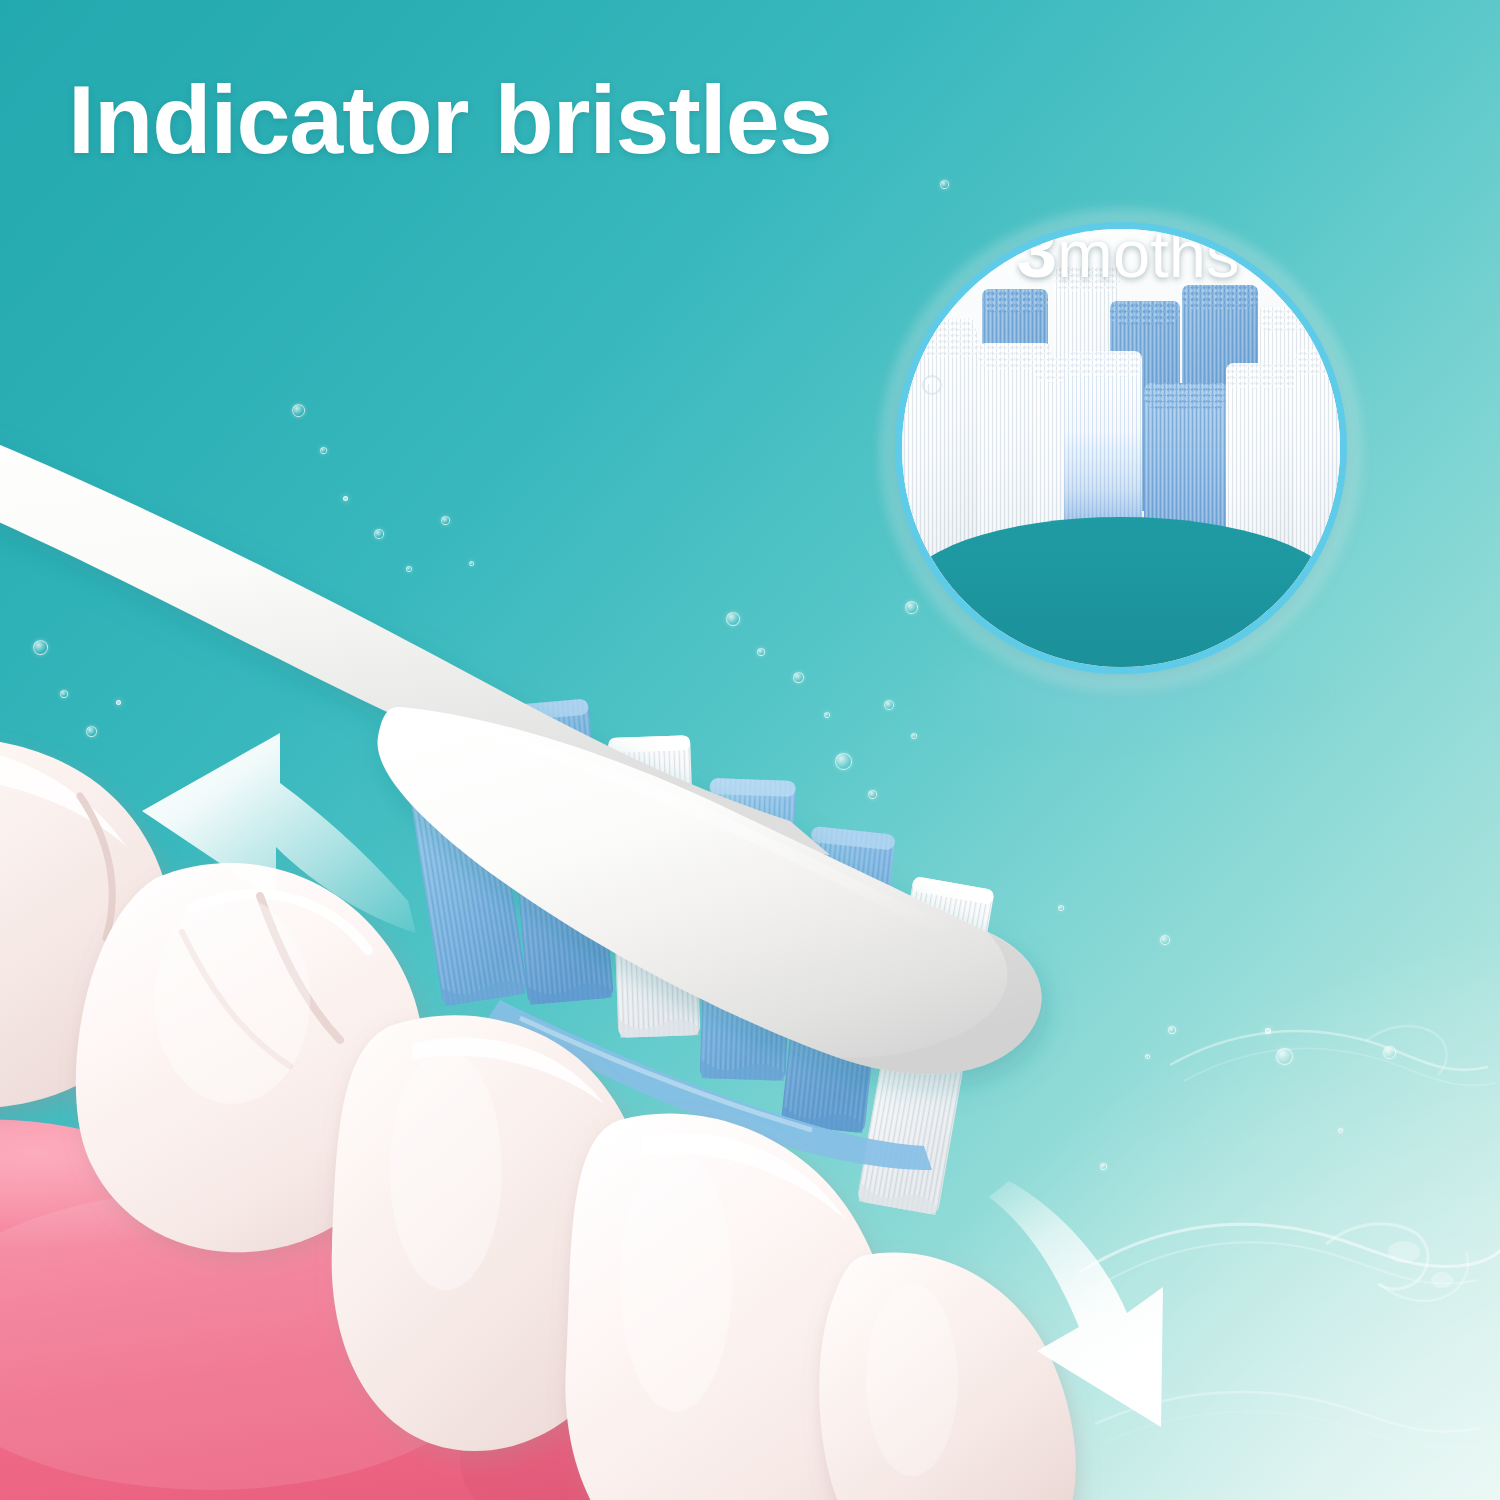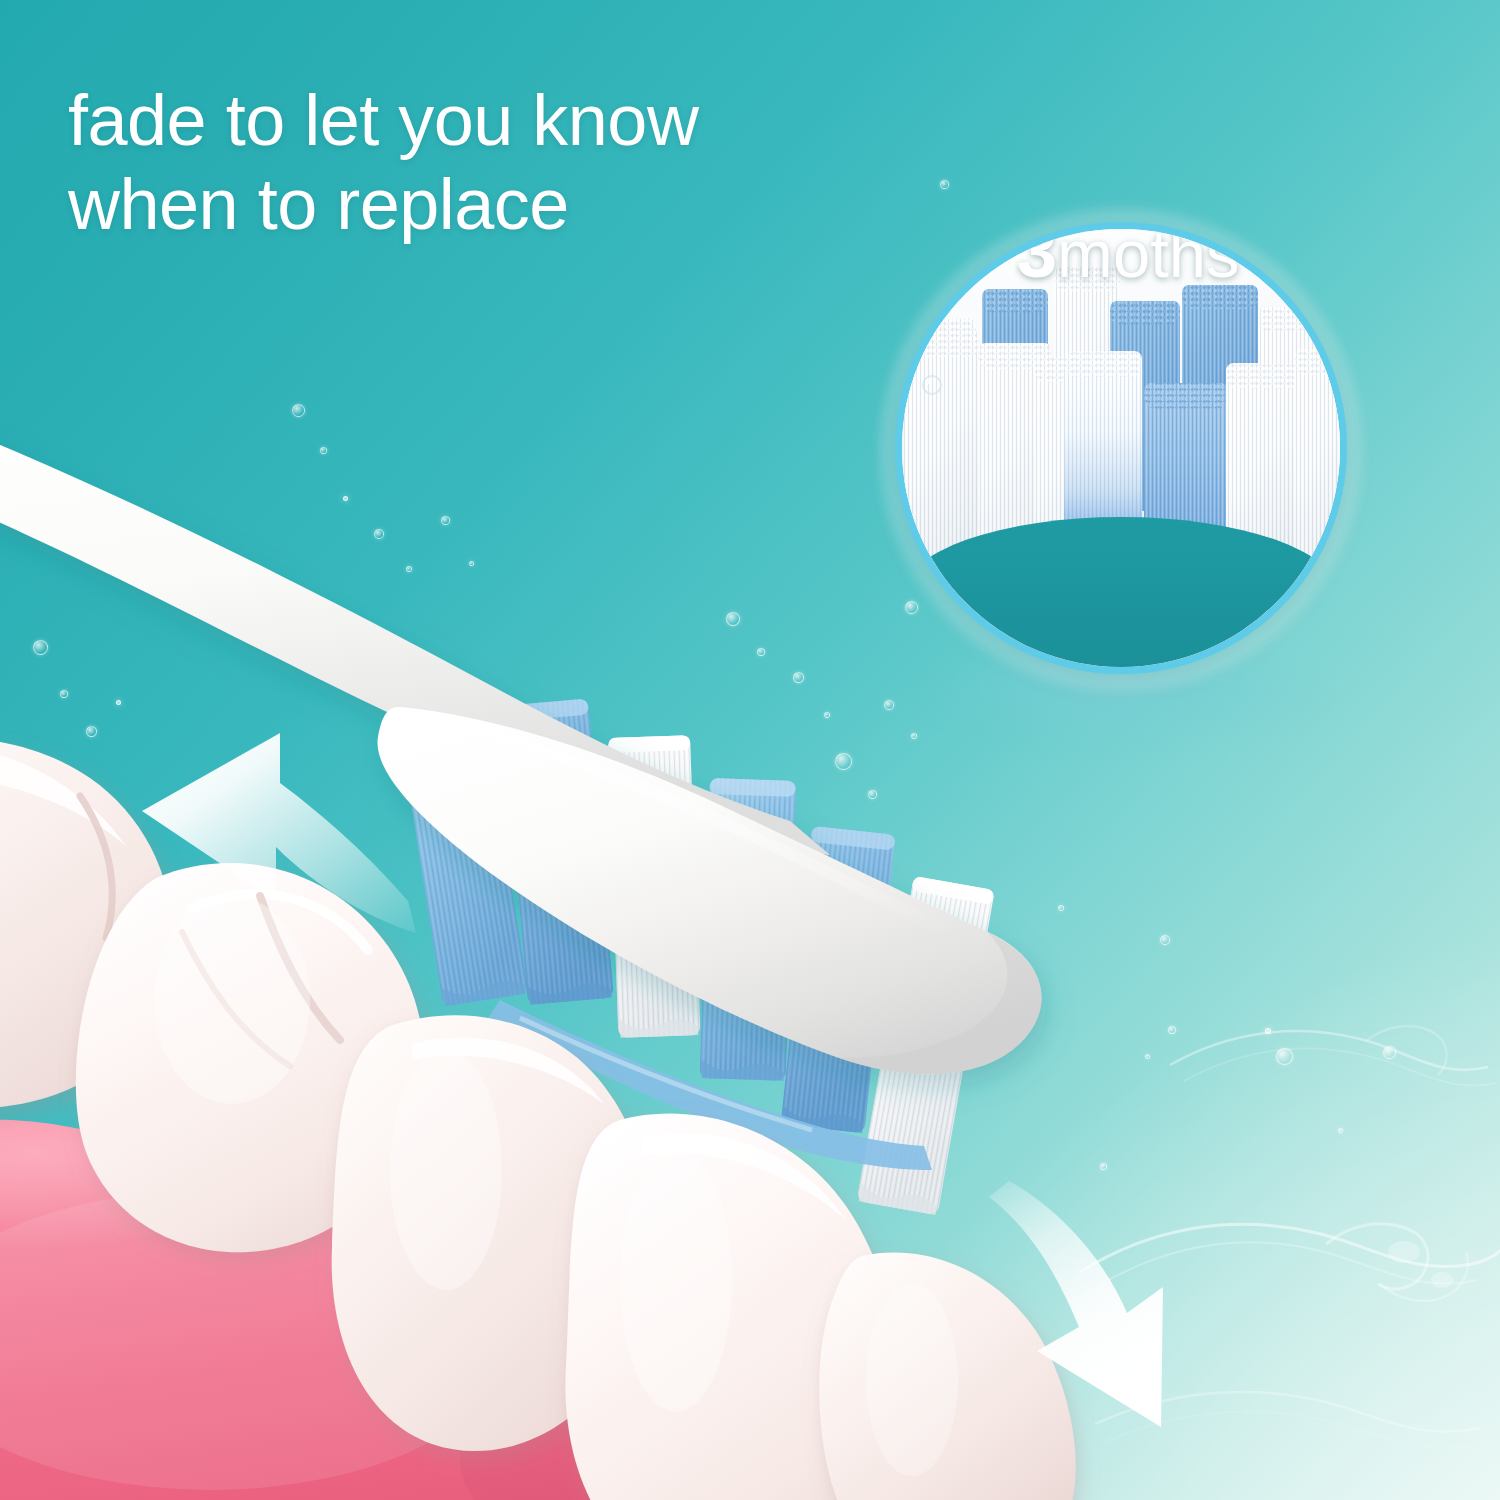--- a/index.html
+++ b/index.html
@@ -191,24 +191,21 @@
   <div class="bub" style="left:1383px;top:1046px;width:13px;height:13px;"></div>
   <div class="bub" style="left:1100px;top:1163px;width:7px;height:7px;"></div>
   <div class="bub" style="left:1338px;top:1128px;width:5px;height:5px;"></div>
   <div class="bub" style="left:1058px;top:905px;width:6px;height:6px;"></div>
   <div class="bub" style="left:940px;top:180px;width:9px;height:9px;"></div>
   <div class="bub" style="left:905px;top:601px;width:13px;height:13px;"></div>
   <div class="bub" style="left:884px;top:700px;width:10px;height:10px;"></div>
   <div class="bub" style="left:911px;top:733px;width:6px;height:6px;"></div>
 
   <div id="headline">
-    <div class="l2">
-      <span>fade to let you know</span>
-      <span>when to replace</span>
-    </div>
+    <div class="l1">Indicator bristles</div>
   </div>
 
   <div id="brush">
     <svg width="1180" height="720" viewBox="0 0 1180 720">
       <defs>
         <linearGradient id="neckG" x1="0" y1="0" x2="0.3" y2="1">
           <stop offset="0" stop-color="#ffffff"></stop>
           <stop offset=".42" stop-color="#fbfbf9"></stop>
           <stop offset=".72" stop-color="#ececeb"></stop>
           <stop offset="1" stop-color="#dedede"></stop>

